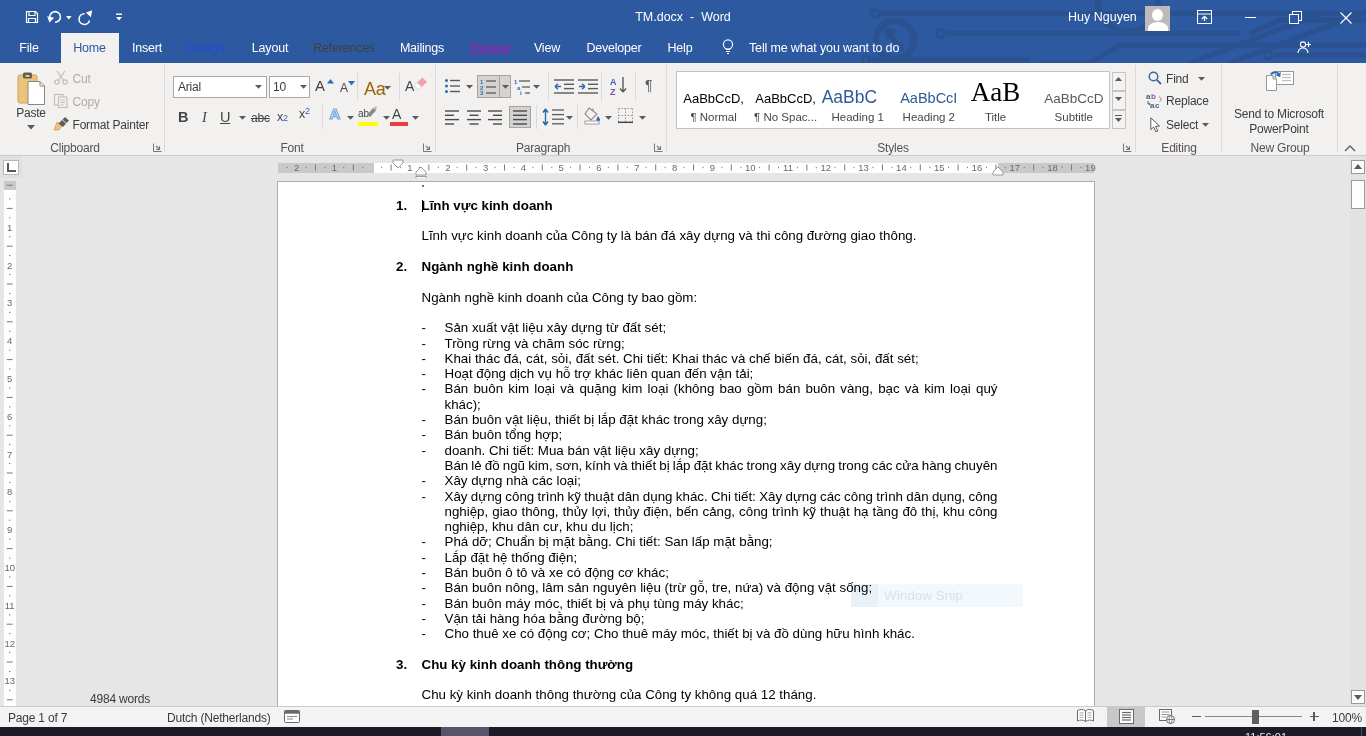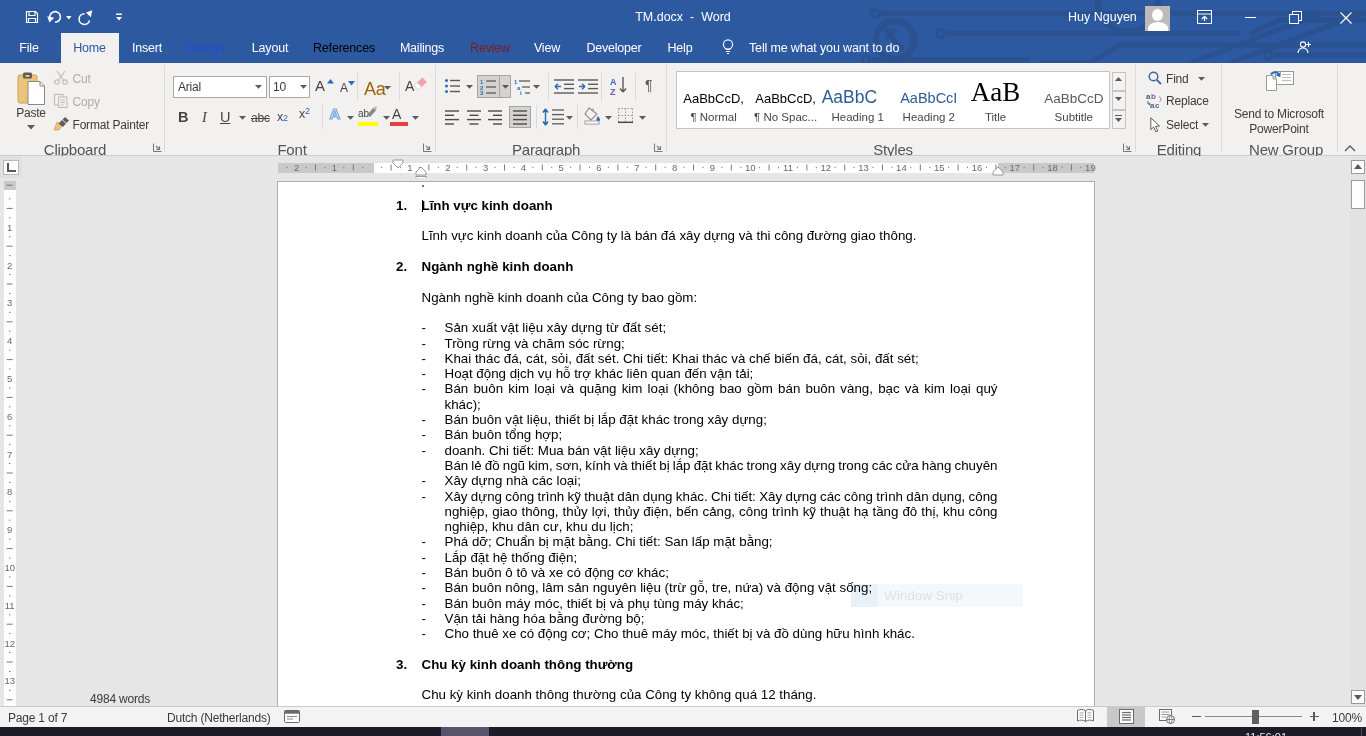--- a/index.html
+++ b/index.html
@@ -6,21 +6,21 @@
 .abs{position:absolute;}
 #titlebar{left:0;top:0;width:1366px;height:33px;background:#2d59a0;}
 #tabrow{left:0;top:33px;width:1366px;height:30px;background:#2d59a0;}
 #ribbon{left:0;top:63px;width:1366px;height:93px;background:#f2f1f0;border-bottom:1px solid #cfcdcb;}
 #rulerrow{left:0;top:156px;width:1366px;height:22px;background:#e6e6e6;}
 #docarea{left:0;top:178px;width:1366px;height:528px;background:#e6e6e6;}
 #statusbar{left:0;top:706px;width:1366px;height:21px;background:#f3f3f3;border-top:1px solid #cbcbcb;font-size:12px;color:#3b3b3b;}
 #taskbar{left:0;top:727px;width:1366px;height:9px;background:#1c1c29;overflow:hidden;}
 .wtxt{color:#fff;font-size:12.5px;white-space:nowrap;}
 .tab{color:#fff;font-size:12.5px;line-height:30px;text-align:center;white-space:nowrap;letter-spacing:-0.2px;}
-.glabel{font-size:15px;color:#565350;text-align:center;white-space:nowrap;letter-spacing:-0.2px;}
+.glabel{font-size:12px;color:#565350;text-align:center;white-space:nowrap;letter-spacing:-0.2px;}
 .btxt{font-size:12px;color:#3c3c3c;white-space:nowrap;letter-spacing:-0.2px;}
 .gtxt{font-size:12px;color:#b3abab;white-space:nowrap;letter-spacing:-0.2px;}
 .vsep{width:1px;background:#dcdad8;top:65px;height:87px;}
 svg{display:block;overflow:visible;}
 .page{background:#fff;border:1px solid #adadad;}
 #doc{font-size:13.33px;line-height:15.3px;color:#000;text-align:justify;width:576px;z-index:2;}
 #doc p{margin:0 0 15.3px 0;}
 #doc .h{font-weight:bold;margin-left:-25.5px;margin-bottom:15.3px;}
 #doc .h .num{display:inline-block;width:25.5px;font-weight:bold;text-align:left;text-indent:0;}
 #doc .list{margin:0 0 15.3px 0;}
@@ -85,23 +85,23 @@
 </svg>
 <svg class="abs" style="left:1340px;top:11.5px" width="12" height="12" viewBox="0 0 12 12">
 <path d="M0.5,0.5 L11.5,11.5 M11.5,0.5 L0.5,11.5" stroke="#fff" stroke-width="1.2"></path>
 </svg>
 <div class="abs" style="left:60.5px;top:33px;width:58px;height:30px;background:#f2f1f0;"></div>
 <div class="abs tab" style="left:-21px;top:33px;width:100px;color:#fff;">File</div>
 <div class="abs tab" style="left:39.5px;top:33px;width:100px;color:#2d59a0;">Home</div>
 <div class="abs tab" style="left:97px;top:33px;width:100px;color:#fff;">Insert</div>
 <div class="abs tab" style="left:156px;top:33px;width:100px;color:#1d4ed8;">Design</div>
 <div class="abs tab" style="left:220px;top:33px;width:100px;color:#fff;">Layout</div>
-<div class="abs tab" style="left:294px;top:33px;width:100px;color:#000000;">References</div>
+<div class="abs tab" style="left:294px;top:33px;width:100px;color:#404040;">References</div>
 <div class="abs tab" style="left:372px;top:33px;width:100px;color:#fff;">Mailings</div>
-<div class="abs tab" style="left:440px;top:33px;width:100px;color:#7f1d1d;">Review</div>
+<div class="abs tab" style="left:440px;top:33px;width:100px;color:#a21caf;text-decoration:underline;">Review</div>
 <div class="abs tab" style="left:497px;top:33px;width:100px;color:#fff;">View</div>
 <div class="abs tab" style="left:564px;top:33px;width:100px;color:#fff;">Developer</div>
 <div class="abs tab" style="left:630px;top:33px;width:100px;color:#fff;">Help</div>
 <svg class="abs" style="left:722px;top:39px" width="12" height="17" viewBox="0 0 12 17">
 <circle cx="6" cy="5.5" r="4.6" fill="none" stroke="#fff" stroke-width="1.1"></circle>
 <path d="M4,10.5 L8,10.5 M4,12.5 L8,12.5 M5,14.5 L7,14.5" stroke="#fff" stroke-width="1"></path>
 </svg>
 <div class="abs wtxt" style="left:749px;top:41px;font-size:12.5px;letter-spacing:-0.15px;">Tell me what you want to do</div>
 <svg class="abs" style="left:1296px;top:40px" width="15" height="15" viewBox="0 0 15 15">
 <circle cx="7" cy="4.5" r="2.6" fill="none" stroke="#fff" stroke-width="1.1"></circle>

